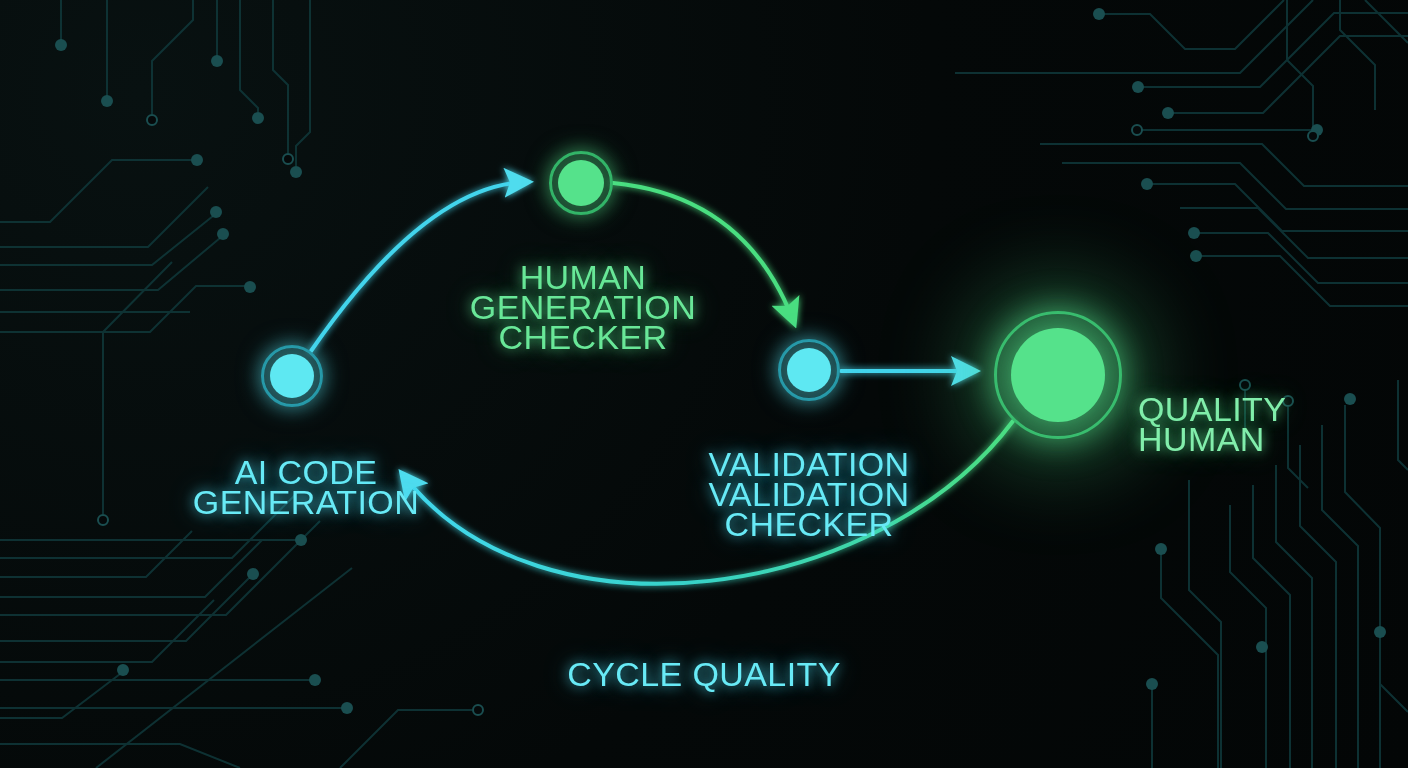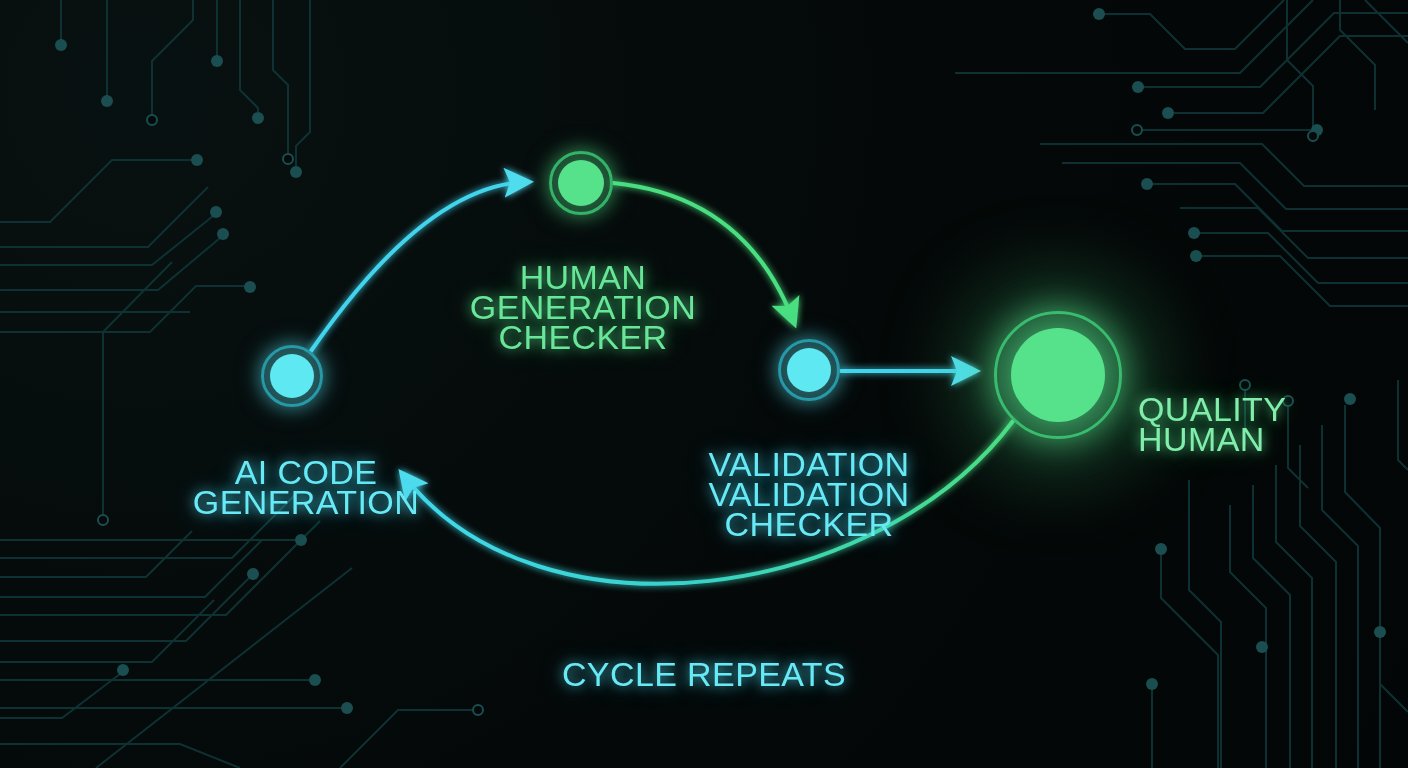--- a/index.html
+++ b/index.html
@@ -196,16 +196,16 @@
     <span>VALIDATION</span>
     <span>CHECKER</span>
   </div>
 
   <div class="label green" id="label-quality" style="left:1138px;top:351px;">
     <span>QUALITY</span>
     <span>HUMAN</span>
   </div>
 
   <div class="label cyan" style="left:704px;top:616px;">
-    <span>CYCLE REPEATS</span>
+    <span>CYCLE QUALITY</span>
   </div>
 
 </div>
 
 </body></html>

